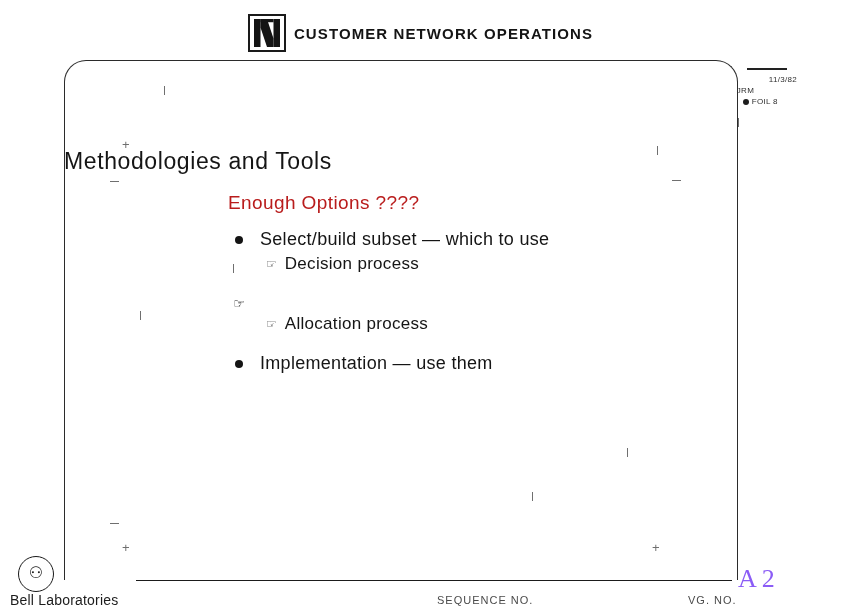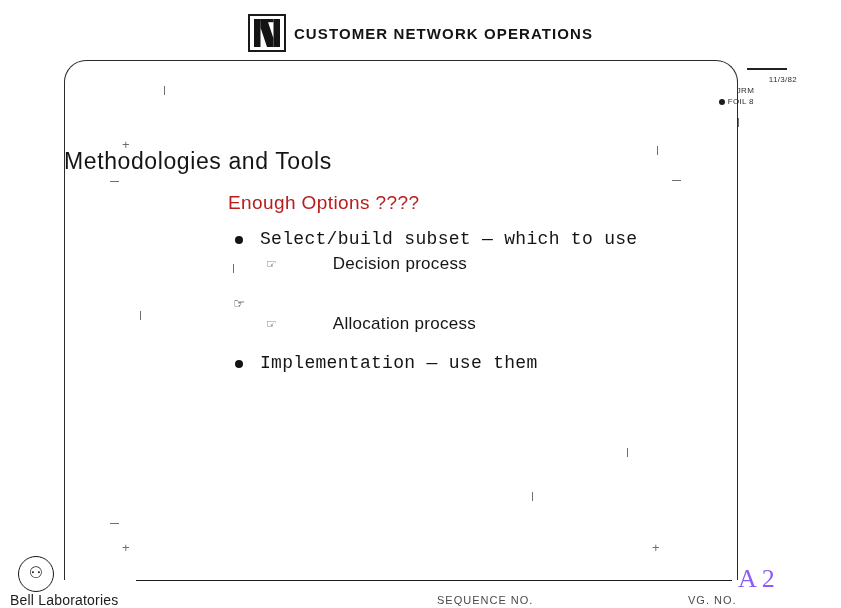--- a/index.html
+++ b/index.html
@@ -100,20 +100,21 @@
     height: 2px;
     background: #222;
     margin: 0 0 5px 28px;
   }
   .stamp .line1 { padding-left: 6px; margin-left: 44px; }
   .stamp .line2 { padding-left: 18px; }
   .stamp .line3 {
     display: flex;
     align-items: center;
     gap: 3px;
+    margin-left: 24px;
   }
   .stamp .bullet-dot {
     width: 6px; height: 6px;
     border-radius: 50%;
     background: #1d1d1d;
     display: inline-block;
   }
 
   
   .slide-title {
@@ -162,34 +163,32 @@
   .hand {
     font-size: 13px;
     line-height: 1;
     color: #141414;
   }
   .b-text {
     font-size: 18px;
     letter-spacing: .3px;
     color: #151515;
     line-height: 1.45;
-    font-family: Liberation Mono, monospace;
   }
   .sub-row {
     display: flex;
     align-items: flex-start;
     gap: 8px;
     margin: 2px 0 16px 38px;
   }
   .sub-row .hand { padding-top: 4px; font-size: 12px; }
   .sub-text {
     font-size: 17px;
     letter-spacing: .3px;
     color: #151515;
-    margin-left: 48px;
   }
   .b-block { margin-bottom: 14px; }
 
   
   .footer-rule {
     position: absolute;
     left: 136px;
     top: 580px;
     width: 596px;
     height: 1px;

